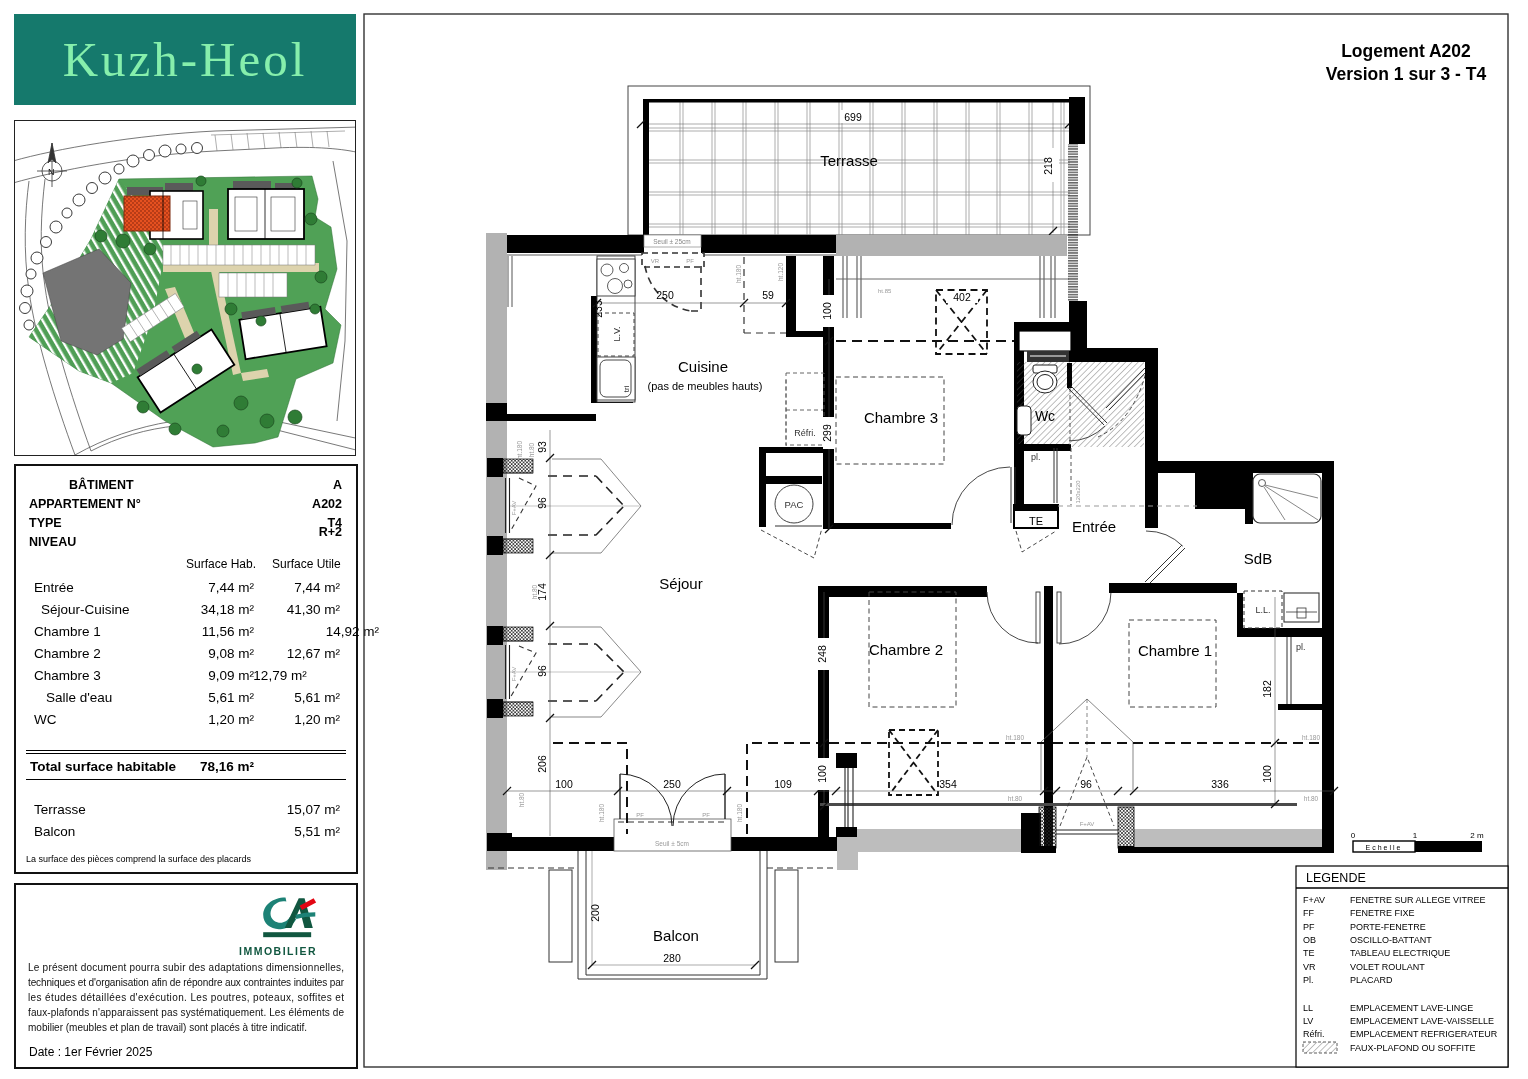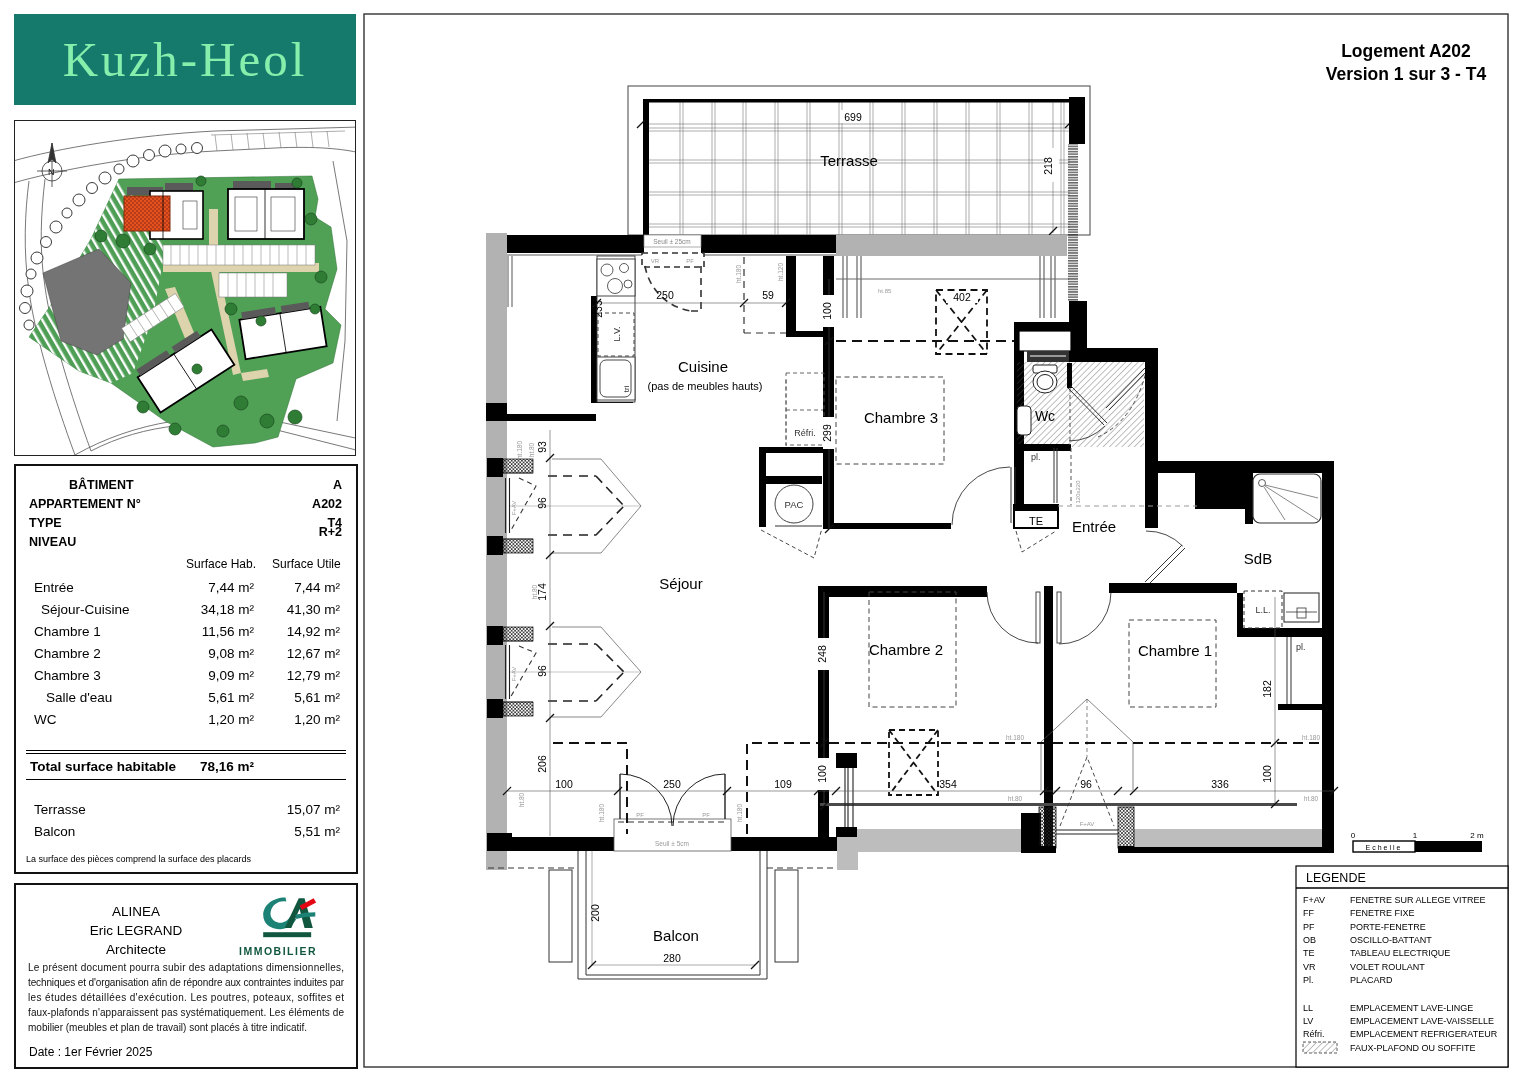--- a/index.html
+++ b/index.html
@@ -202,47 +202,46 @@
   <div class="rowlab" style="left:170px;top:91px;font-size:12px;">Surface Hab.</div>
   <div class="rowlab" style="left:256px;top:91px;font-size:12px;">Surface Utile</div>
   <div class="rowlab" style="left:18px;top:114px;">Entrée</div>
     <div class="v1" style="left:118px;top:114px;">7,44&nbsp;m²</div>
     <div class="v2" style="left:204px;top:114px;">7,44&nbsp;m²</div>
   <div class="rowlab" style="left:25px;top:136px;">Séjour-Cuisine</div>
     <div class="v1" style="left:118px;top:136px;">34,18&nbsp;m²</div>
     <div class="v2" style="left:204px;top:136px;">41,30&nbsp;m²</div>
   <div class="rowlab" style="left:18px;top:158px;">Chambre 1</div>
     <div class="v1" style="left:118px;top:158px;">11,56&nbsp;m²</div>
-    <div class="v2" style="left:204px;top:158px;">14,92&nbsp;m²</div>
+    <div class="v2" style="left:204px;top:158px;padding-left:39px;">14,92&nbsp;m²</div>
   <div class="rowlab" style="left:18px;top:180px;">Chambre 2</div>
     <div class="v1" style="left:118px;top:180px;">9,08&nbsp;m²</div>
     <div class="v2" style="left:204px;top:180px;">12,67&nbsp;m²</div>
   <div class="rowlab" style="left:18px;top:202px;">Chambre 3</div>
     <div class="v1" style="left:118px;top:202px;">9,09&nbsp;m²</div>
-    <div class="v2" style="left:204px;top:202px;">12,79&nbsp;m²</div>
+    <div class="v2" style="left:204px;top:202px;text-align:center;">12,79&nbsp;m²</div>
   <div class="rowlab" style="left:30px;top:224px;">Salle d'eau</div>
     <div class="v1" style="left:118px;top:224px;">5,61&nbsp;m²</div>
     <div class="v2" style="left:204px;top:224px;">5,61&nbsp;m²</div>
   <div class="rowlab" style="left:18px;top:246px;">WC</div>
     <div class="v1" style="left:118px;top:246px;">1,20&nbsp;m²</div>
     <div class="v2" style="left:204px;top:246px;">1,20&nbsp;m²</div>
   <div style="position:absolute;left:10px;top:284px;width:320px;border-top:1px solid #000;"></div>
   <div style="position:absolute;left:10px;top:287px;width:320px;border-top:1px solid #000;"></div>
   <div class="rowlab" style="left:14px;top:293px;font-weight:bold;">Total surface habitable</div>
   <div class="v1" style="left:118px;top:293px;font-weight:bold;">78,16&nbsp;m²</div>
   <div style="position:absolute;left:10px;top:313px;width:320px;border-top:1px solid #000;"></div>
   <div class="rowlab" style="left:18px;top:336px;">Terrasse</div>
     <div class="v2" style="left:204px;top:336px;">15,07&nbsp;m²</div>
   <div class="rowlab" style="left:18px;top:358px;">Balcon</div>
     <div class="v2" style="left:204px;top:358px;">5,51&nbsp;m²</div>
   <div style="position:absolute;left:10px;top:388px;font-size:9px;">La surface des pièces comprend la surface des placards</div>
 </div>
 
 <div id="archbox" class="abs">
-  <div style="position:absolute;left:30px;top:17px;width:180px;text-align:center;font-size:13.5px;line-height:19px;">ALINEA<br>Eric LEGRAND<br>Architecte</div>
   <div style="position:absolute;left:186px;top:10px;width:115px;text-align:right;">
     <svg width="58" height="43" viewBox="0 0 70 52">
       <path d="M32 3 C16 3 5 13 5 24 C5 36 16 43 28 41 C36 40 42 35 45 29 L37 27 C34 32 28 35 22 33 C15 31 12 24 15 17 C18 10 26 6 33 8 Z" fill="#1d8276"></path>
       <path d="M31 40 L48 4 L55 4 L65 40 L55 40 L49 17 L39 40 Z" fill="#115740"></path>
       <path d="M49 13 L66 4 L69 9 L52 18 Z" fill="#e30613"></path>
       <path d="M44 24 C52 22 60 21 68 21 L68 26 C60 26 52 27 45 29 Z" fill="#1d8276"></path>
       <rect x="5" y="45" width="58" height="6" fill="#115740"></rect>
     </svg>
     <div style="font-size:10.5px;font-weight:bold;letter-spacing:1.5px;color:#115740;margin-top:3px;">IMMOBILIER</div>
   </div>

